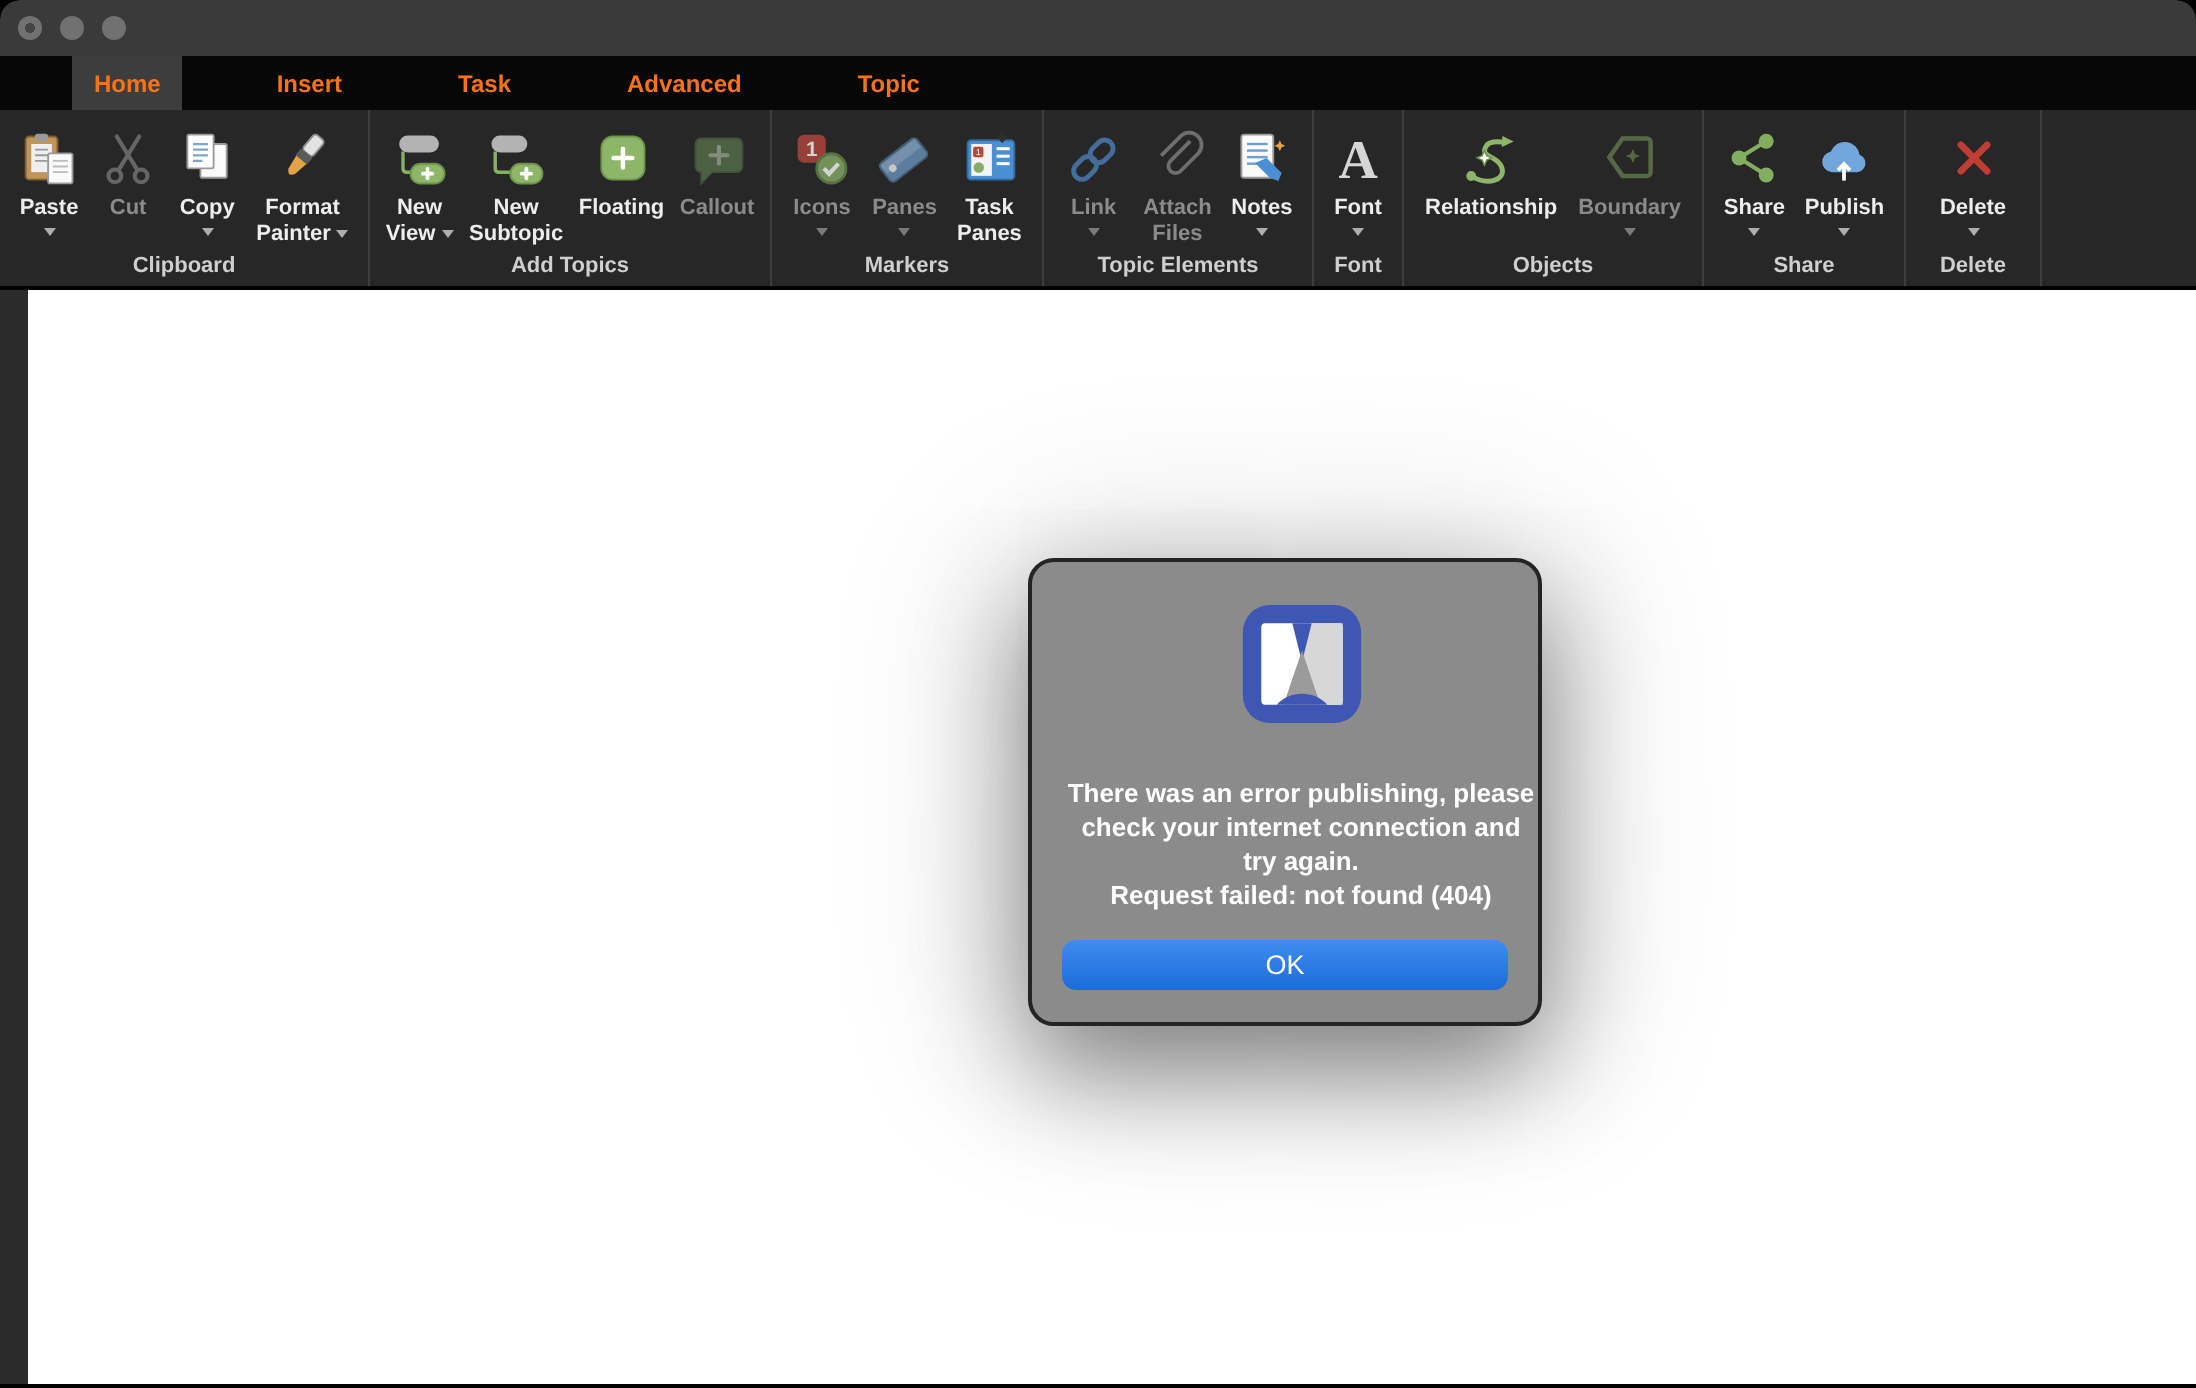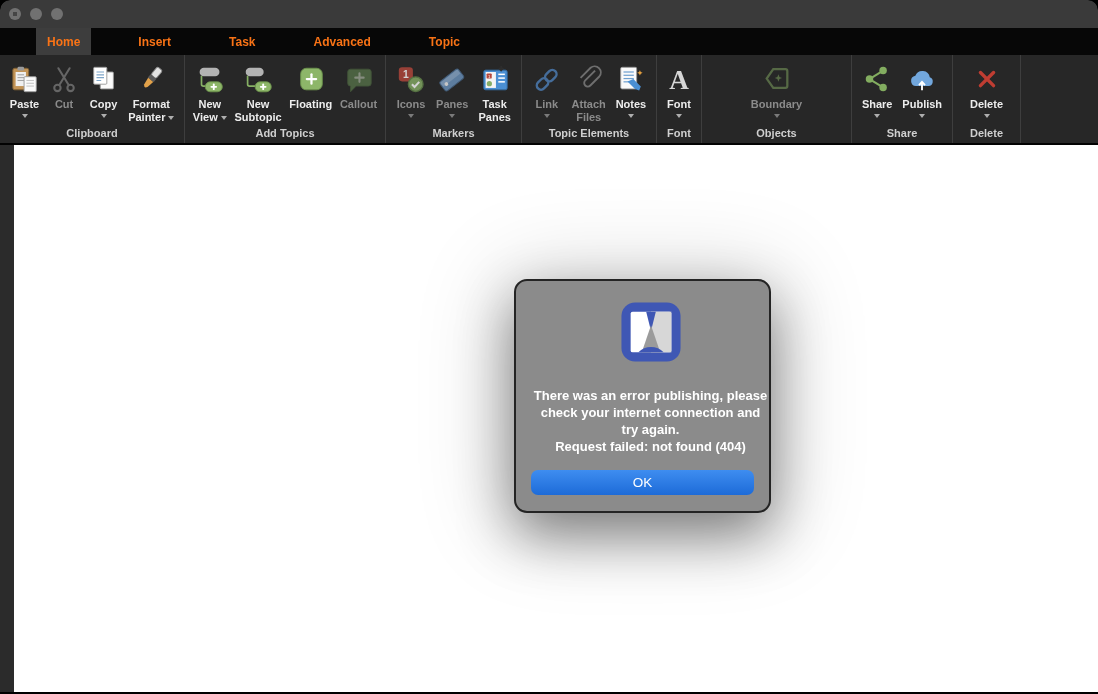--- a/index.html
+++ b/index.html
@@ -302,20 +302,31 @@
           </span>
           <span class="rlabel">Font</span>
           <span class="caret below"></span>
         </div>
       </div>
       <div class="rgl">Font</div>
     </div>
 
     <div class="rgroup" style="width:150px">
       <div class="ritems">
+        <div class="ritem">
+          <span class="ricon">
+            <svg width="34" height="31" viewBox="0 0 36 32">
+                <circle cx="7" cy="25" r="2.6" fill="#8db669"></circle>
+                <path d="M7 25 c9 5.5 19 2 16 -5 c-2.5 -6 -12 -5 -8 -11 c1.3 -2 5.5 -2.8 10 -1.6" fill="none" stroke="#8db669" stroke-width="2.6"></path>
+                <path d="M23.5 3.8 l6 3 -6.3 2.9 z" fill="#8db669"></path>
+                <path d="M14 11.5 l1.2 2.7 2.7 1.2 -2.7 1.2 -1.2 2.7 -1.2 -2.7 -2.7 -1.2 2.7 -1.2 z" fill="#fff" stroke="#6d934d" stroke-width="0.8"></path>
+              </svg>
+          </span>
+          <span class="rlabel">Relationship</span>
+        </div>
         <div class="ritem disabled dim">
           <span class="ricon">
             <svg width="30" height="31" viewBox="0 0 32 32">
                 <path d="M12 5 h13 a2 2 0 0 1 2 2 v16 a2 2 0 0 1 -2 2 h-13 l-7 -10 z" fill="none" stroke="#7da05f" stroke-width="2.4"></path>
                 <path d="M17.5 10.5 l1.1 2.8 2.8 1.1 -2.8 1.1 -1.1 2.8 -1.1 -2.8 -2.8 -1.1 2.8 -1.1 z" fill="#7da05f"></path>
               </svg>
           </span>
           <span class="rlabel">Boundary</span>
           <span class="caret below"></span>
         </div>

